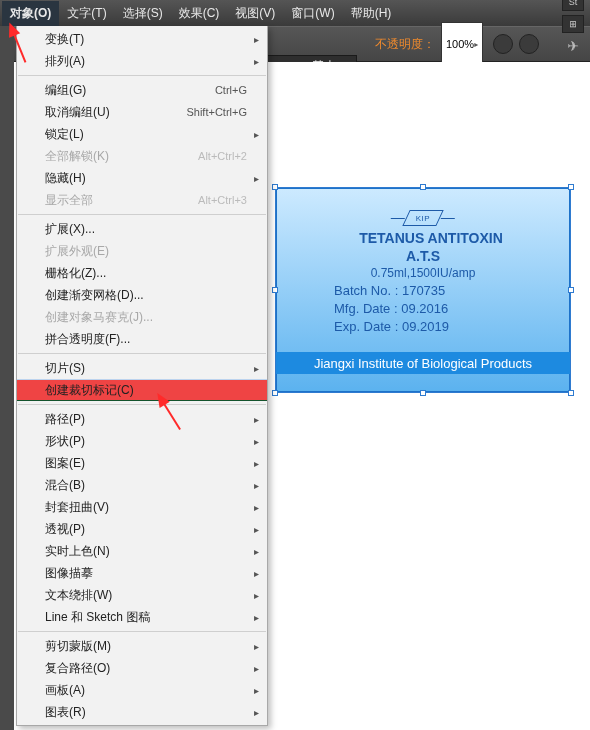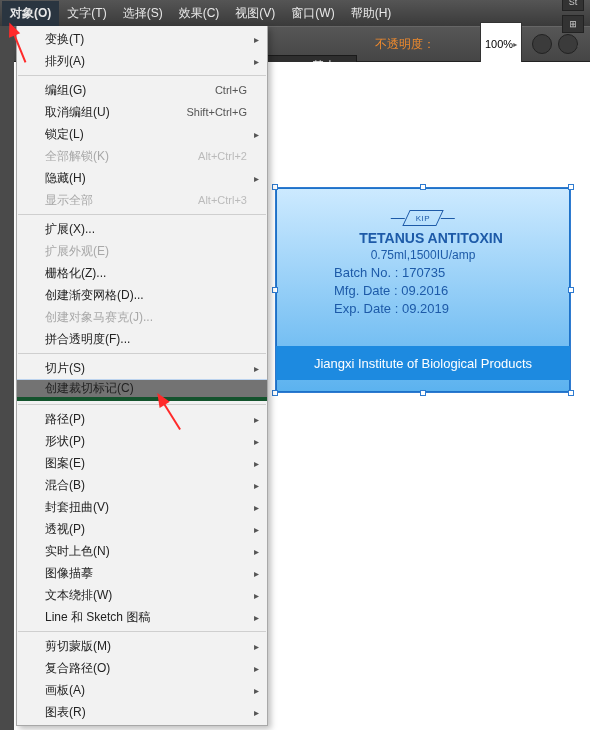--- a/index.html
+++ b/index.html
@@ -65,21 +65,21 @@
     margin-top: 44px;
   }
   .toolbar2 .dropdown-style::after {
     content: "▾";
     position: absolute; right: 4px;
     font-size: 9px; color: #aaa;
   }
   .toolbar2 .opacity-label { color: #ef8a2d; margin-right: 6px; font-size: 12px;}
   .toolbar2 .opacity-val {
     background: #fff; color: #000; font-size: 11px; padding: 15px 4px; border:1px solid #333;
-    width: 42px; display:inline-flex; align-items:center; justify-content:space-between;margin-left:39px;
+    width: 42px; display:inline-flex; align-items:center; justify-content:space-between;
   }
   .toolbar2 .opacity-val::after { content:"▸"; font-size:8px; color:#555;}
   .toolbar2 .end-icons { display:flex; gap:6px; margin-left:10px; }
   .toolbar2 .circ {
     width:20px; height:20px; border-radius:50%;
     background:#3b3b3b; border:1px solid #222;
   }
   .toolbar-left {
     position: absolute;
     left: 0; top: 26px;
@@ -107,21 +107,21 @@
     position: relative;
   }
   .dropdown .row.has-sub::after {
     content: "▸";
     position: absolute; right: 8px;
     font-size: 10px; color: #555;
   }
   .dropdown .row .shortcut { color: #555; font-size: 11px; }
   .dropdown .row.disabled { color: #a8a8a8; }
   .dropdown .row.disabled .shortcut { color: #bbb; }
-  .dropdown .row.highlight { background: #737373; border-top:1px solid #bcd3ee; border-bottom:4px solid #14532d;}
+  .dropdown .row.highlight { background: #ef4444; border-top:1px solid #bcd3ee; border-bottom:1px solid #14532d;}
   .dropdown hr {
     border: none; border-top: 1px solid #cfcfcf;
     margin: 3px 1px;
   }
 
   .canvas {
     position: absolute;
     left: 265px; top: 62px;
     width: 324px; height: 668px;
     background: #ffffff;
@@ -159,21 +159,21 @@
     text-align: center; color: #1d5aa8; font-family: Arial, sans-serif;
   }
   .docobj .title { font-weight: bold; font-size: 14px; margin-top: 2px; padding-left: 16px;}
   .docobj .ats   { font-weight: bold; font-size: 14px; margin-top: 2px;}
   .docobj .dose  { font-size: 12px; margin-top: 2px;}
   .docobj .info-left {
     color: #1d5aa8; font-family: Arial, sans-serif; font-size: 13px;
     padding-left: 58px; line-height: 18px; margin-top: 2px;
   }
   .docobj .footer {
-    position: absolute; left:0; right:0; bottom:12px; height: 34px;
+    position: absolute; left:0; right:0; bottom:18px; height: 22px;
     background: #1d8ae0; color: #fff; font-size: 13px; font-family: Arial, sans-serif;
     display: flex; align-items: center; justify-content: center;
   }
 
   .arrow {
     position: absolute;
     width: 0; height: 0;
     border-left: 6px solid transparent;
     border-right: 6px solid transparent;
     border-bottom: 14px solid #ff2a2a;
@@ -229,20 +229,21 @@
     <div class="sel-handle sh-br"></div>
     <div class="sel-handle sh-ml"></div>
     <div class="sel-handle sh-mr"></div>
     <div class="sel-handle sh-mt"></div>
     <div class="sel-handle sh-mb"></div>
 
     <div class="diamond">
         <span style="transform:skewX(25deg);">KIP</span>
       </div>
     <div class="ctr title">TETANUS ANTITOXIN</div>
+    <div class="ctr ats">A.T.S</div>
     <div class="ctr dose">0.75ml,1500IU/amp</div>
     <div class="info-left">
       <div>Batch No. : 170735</div>
       <div>Mfg. Date : 09.2016</div>
       <div>Exp. Date : 09.2019</div>
     </div>
     <div class="footer">Jiangxi Institute of Biological Products</div>
   </div>
 </div>
 

